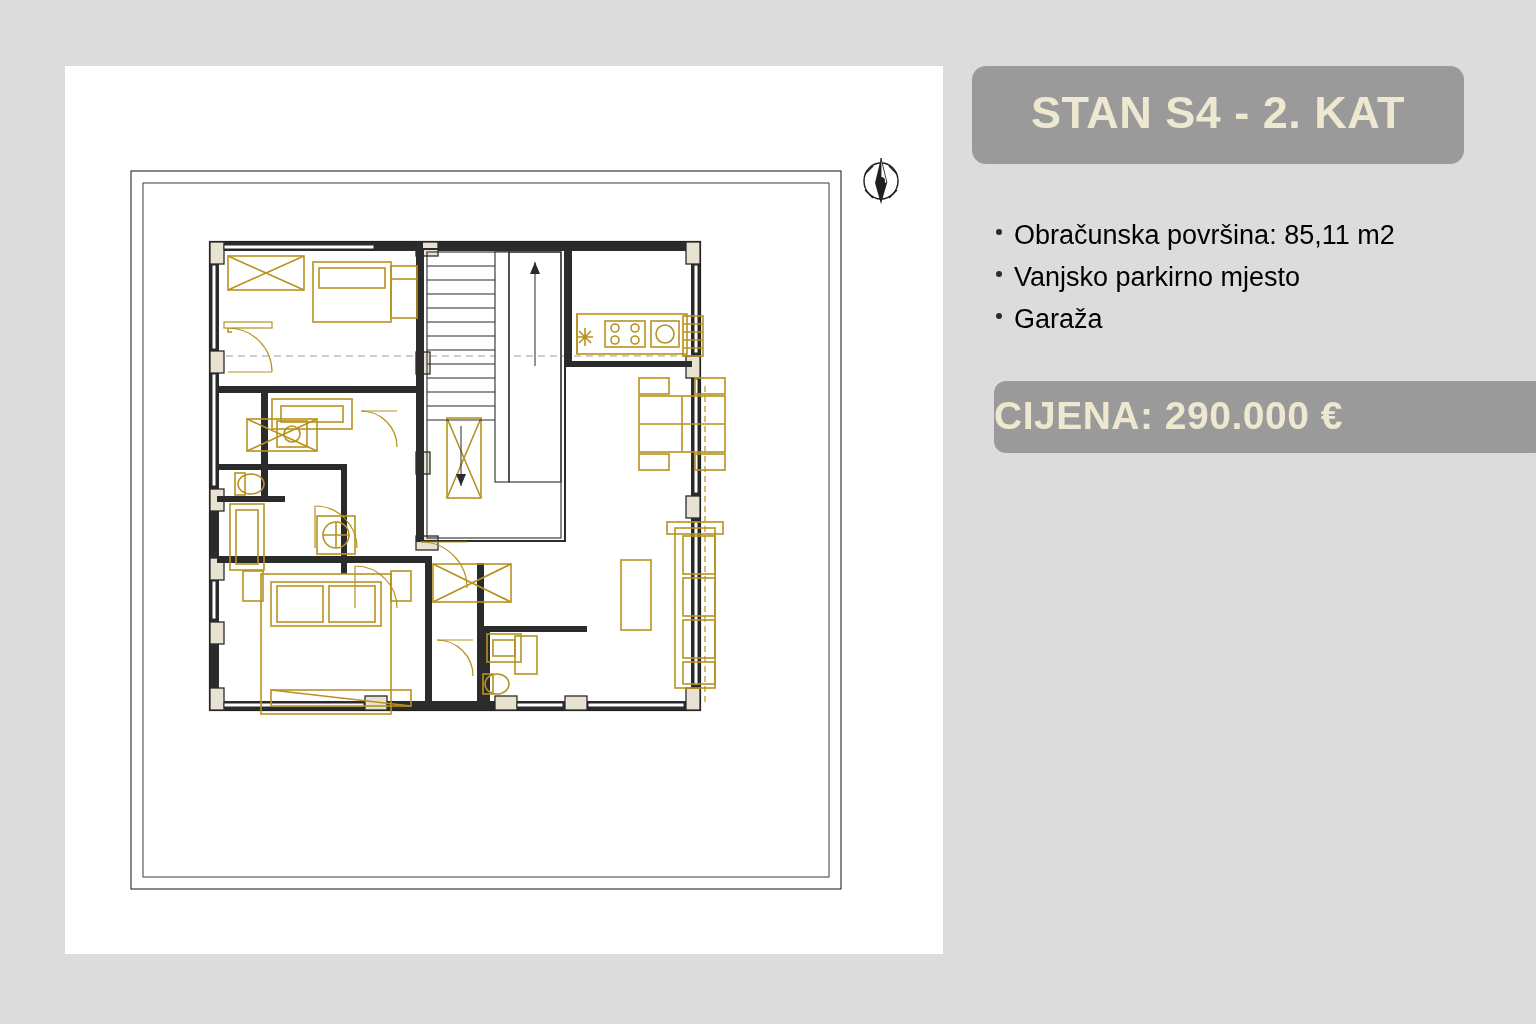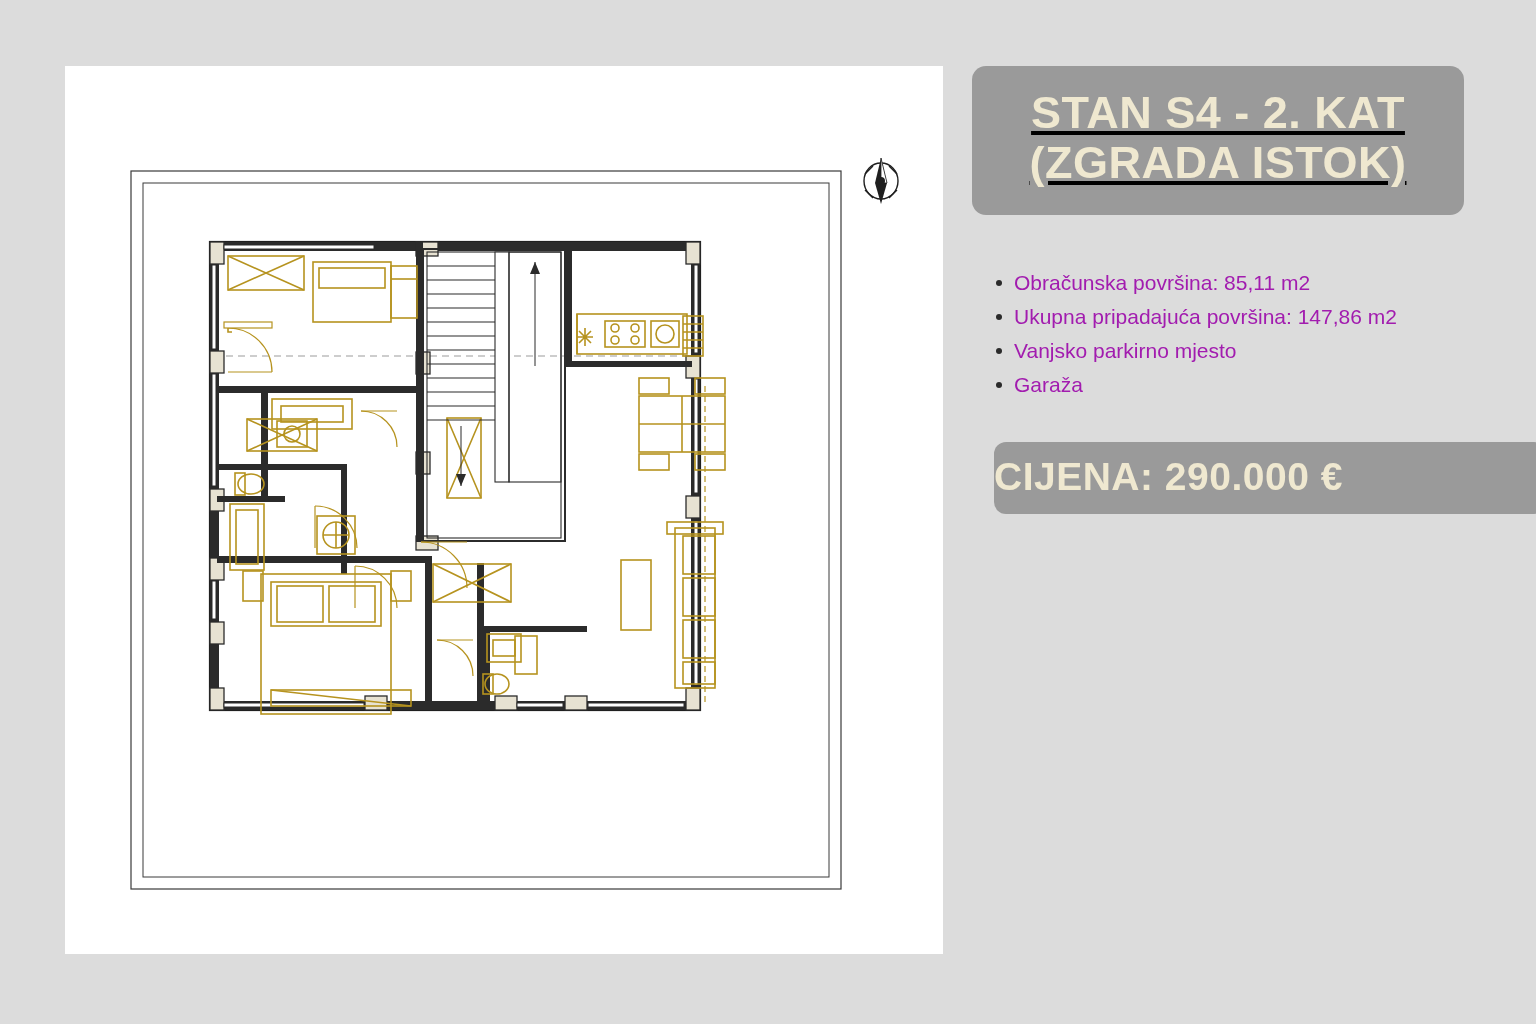--- a/index.html
+++ b/index.html
@@ -38,41 +38,40 @@
     width: 492px;
     height: 888px;
   }
 
   #title-card {
     background: #9a9a9a;
     border-radius: 14px;
     padding: 22px 18px 26px 18px;
     box-sizing: border-box;
     width: 492px;
-    text-decoration: underline;
   }
   #title-card .title-line {
     color: #efe8d0;
     font-weight: bold;
     font-size: 45px;
     line-height: 1.12;
     text-align: center;
     letter-spacing: 0.5px;
     white-space: nowrap;
   }
 
   #features {
     margin: 54px 0 0 0;
     padding: 0 0 0 42px;
     list-style: none;
   }
   #features li {
     position: relative;
-    color: #a21caf;
-    font-size: 21px;
+    color: #000000;
+    font-size: 27px;
     line-height: 1.29;
     margin-bottom: 7px;
   }
   #features li::before {
     content: "";
     position: absolute;
     left: -18px;
     top: 11px;
     width: 6px;
     height: 6px;
@@ -366,26 +365,24 @@
       <path d="M396 360 L396 420" stroke-width="1"></path>
       <path d="M396 420 L391 408 L401 408 Z" fill="#2b2b2b" stroke="none"></path>
     </g>
   </svg>
 </div>
 
 <div id="info-panel">
 
   <div id="title-card">
     <div class="title-line">STAN S4 - 2. KAT</div>
-    <div class="title-line">(ZGRADA ISTOK)</div>
   </div>
 
   <ul id="features">
     <li>Obračunska površina: 85,11 m2</li>
-    <li>Ukupna pripadajuća površina: 147,86 m2</li>
     <li>Vanjsko parkirno mjesto</li>
     <li>Garaža</li>
   </ul>
 
   <div id="price-card">
     <span class="price-text">CIJENA:  290.000 €</span>
   </div>
 
 </div>
 

